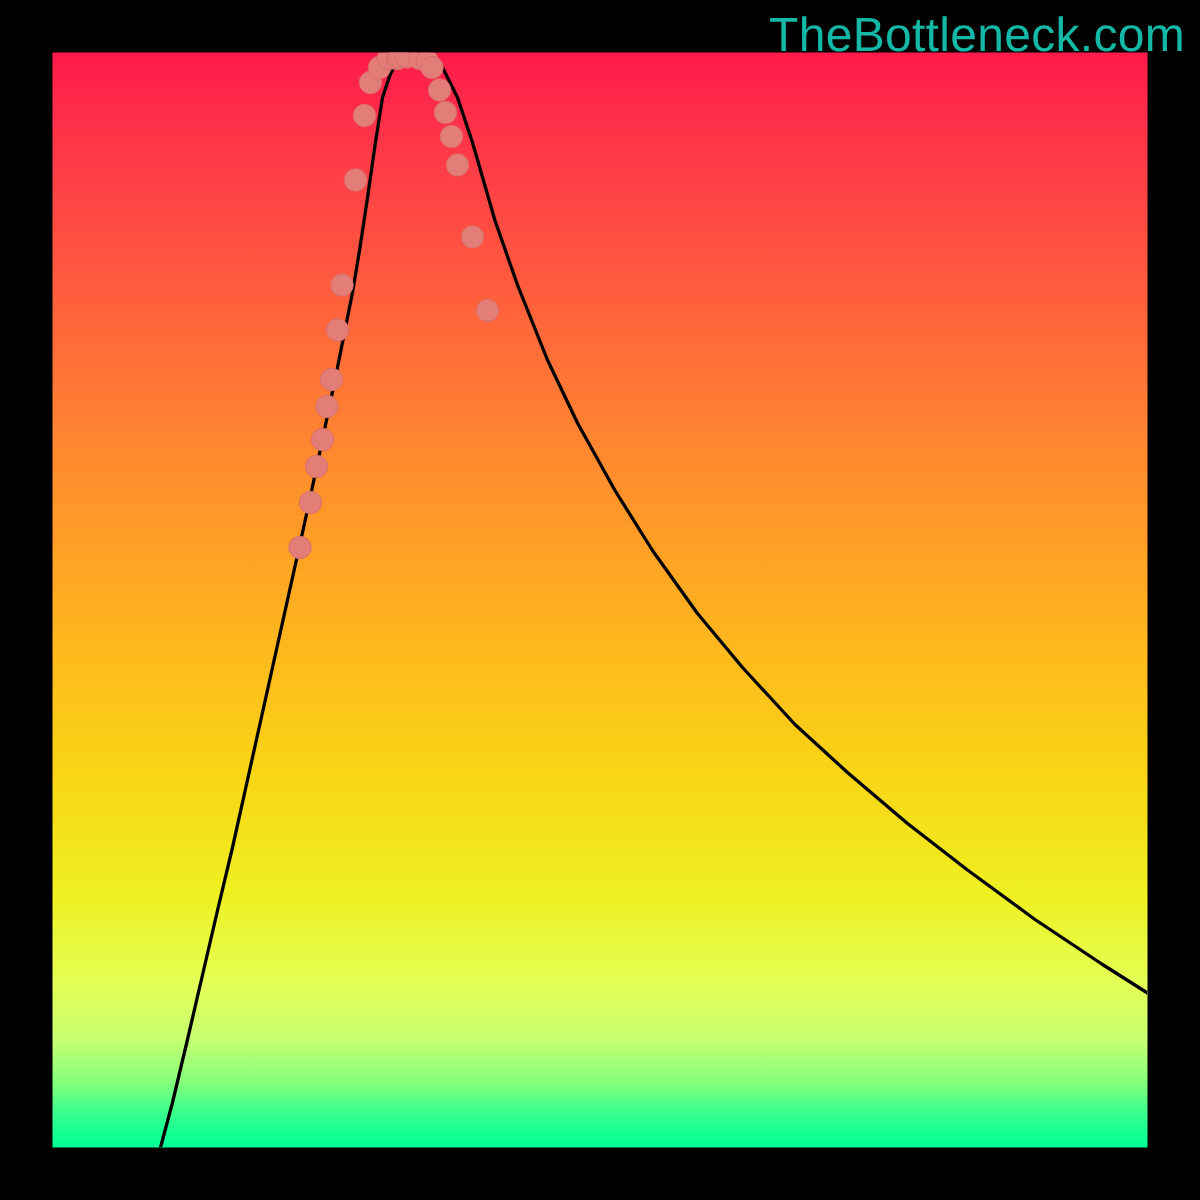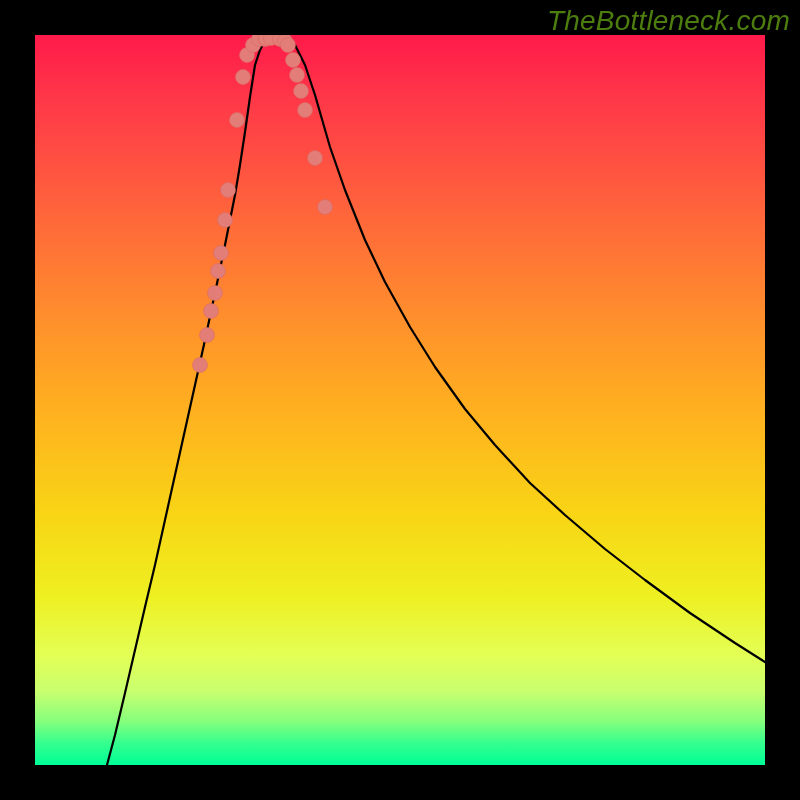--- a/index.html
+++ b/index.html
@@ -43,26 +43,25 @@
     position: absolute;
     left: 0;
     top: 0;
     width: 730px;
     height: 730px;
   }
   .watermark {
     position: absolute;
     top: 5px;
     right: 10px;
-    color: #4d7c0f;
-    font-size: 28px;
+    color: #14b8a6;
+    font-size: 32px;
     font-weight: 500;
     letter-spacing: 0.2px;
     user-select: none;
-    font-style: italic;
   }
 </style>
 </head>
 <body>
 
 <div class="outer">
 
   <div class="plot-area">
     <svg viewBox="0 0 730 730" preserveAspectRatio="none">
       <path id="curve-path" fill="none" stroke="#000000" stroke-width="2.2" stroke-linecap="round" stroke-linejoin="round" d="M72,730 L80,700 L90,658 L100,615 L110,572 L120,530 L130,485 L140,440 L150,395 L160,350 L170,305 L180,258 L190,210 L195,185 L200,160 L205,130 L210,97 L215,62 L220,30 L225,15 L230,5 L240,2 L250,5 L260,10 L270,30 L280,60 L295,112 L310,155 L330,205 L350,247 L375,292 L400,332 L430,374 L460,410 L495,448 L530,480 L570,514 L610,545 L655,578 L700,608 L730,627"></path>

